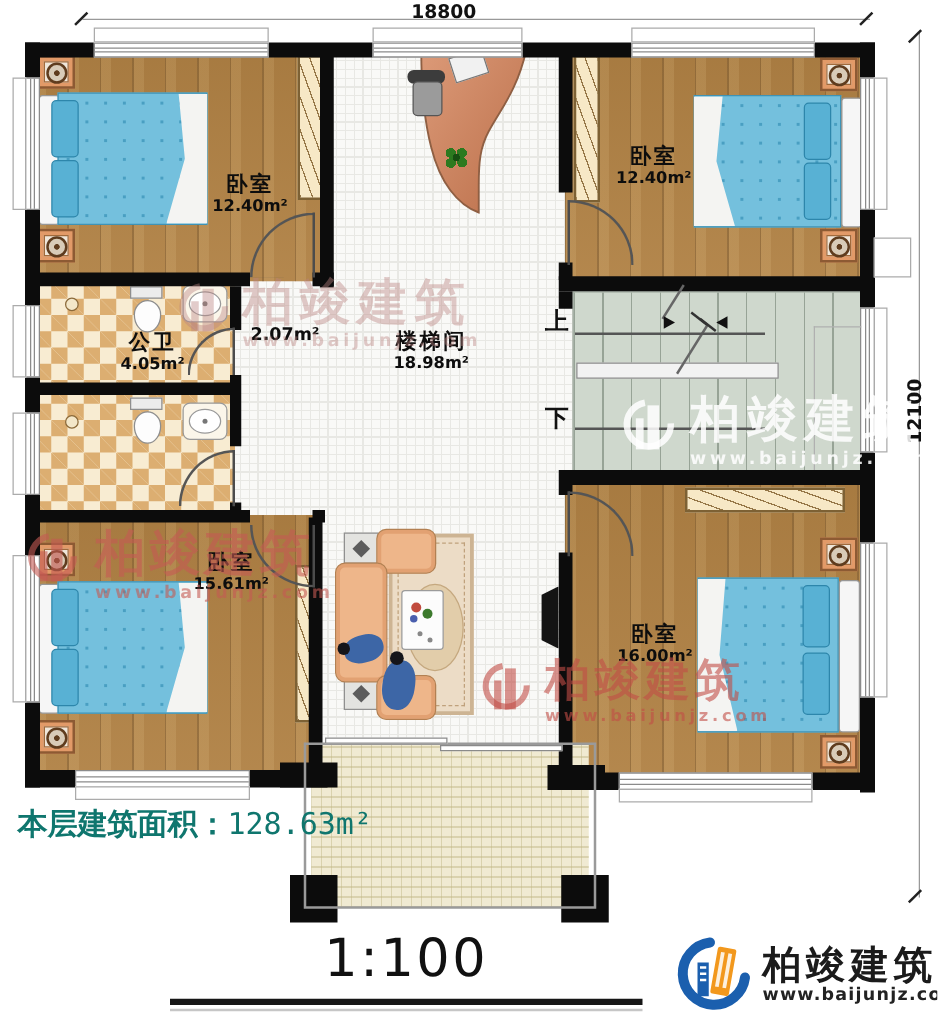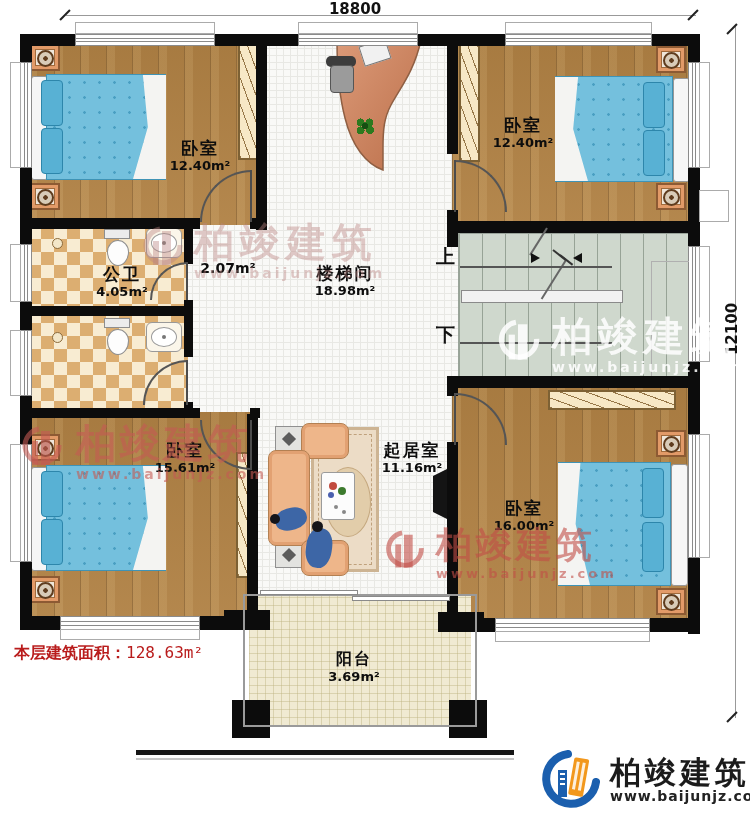--- a/index.html
+++ b/index.html
@@ -98,21 +98,21 @@
   .rarea{font-size:13px;}
   .updown{position:absolute;font-size:19px;font-weight:700;color:#111;}
   .dimtext{position:absolute;font-size:15px;font-weight:700;color:#111;text-align:center;}
   .tick{position:absolute;width:2px;height:14px;background:#222;transform:rotate(45deg);}
   .dimline{position:absolute;background:#999;}
   
   .wm{position:absolute;display:flex;align-items:flex-start;gap:10px;pointer-events:none;}
   .wm-name{font-weight:700;font-size:40px;letter-spacing:6px;line-height:1;white-space:nowrap;}
   .wm-url{font-weight:700;font-size:14px;letter-spacing:3px;margin-top:3px;white-space:nowrap;}
   
-  .ftext{position:absolute;font-size:16px;color:#b91c1c;white-space:nowrap;}
+  .ftext{position:absolute;font-size:24px;color:#0f766e;white-space:nowrap;}
   .flabel{font-weight:700;}
   .fvalue{font-family:"DejaVu Sans Mono",monospace;font-weight:400;}
   .titleblock{position:absolute;display:flex;align-items:baseline;justify-content:center;gap:16px;
         padding-bottom:8px;border-bottom:5px solid #161616;}
   .titleblock::after{content:"";position:absolute;left:0;right:0;bottom:-10px;height:2px;background:#c6c6c6;}
   .title-cn{font-size:46px;font-weight:700;letter-spacing:3px;white-space:nowrap;}
   .title-scale{font-size:42px;font-weight:400;letter-spacing:2px;}
   .logo{position:absolute;display:flex;align-items:center;gap:8px;}
   .logo-name{font-size:31px;font-weight:700;letter-spacing:4px;color:#1b1b1b;line-height:1.05;white-space:nowrap;}
   .logo-url{font-size:14px;font-weight:700;letter-spacing:1px;color:#222;white-space:nowrap;}
@@ -322,31 +322,23 @@
     <div class="rarea" style="font-size:14px">2.07m²</div>
   </div>
   <div class="rlabel" style="left:285px;top:263px">
     <div class="rname">楼梯间</div>
     <div class="rarea">18.98m²</div>
   </div>
   <div class="rlabel" style="left:125px;top:440px">
     <div class="rname">卧室</div>
     <div class="rarea">15.61m²</div>
   </div>
-  <div class="rlabel" style="left:352px;top:440px">
-    <div class="rname">起居室</div>
-    <div class="rarea">11.16m²</div>
-  </div>
   <div class="rlabel" style="left:464px;top:498px">
     <div class="rname">卧室</div>
     <div class="rarea">16.00m²</div>
-  </div>
-  <div class="rlabel" style="left:294px;top:650px">
-    <div class="rname" style="font-size:16px">阳台</div>
-    <div class="rarea">3.69m²</div>
   </div>
 
   <div class="dimline" style="left:66px;top:15px;width:630px;height:1px"></div>
   <div class="tick" style="left:64px;top:8px"></div>
   <div class="tick" style="left:692px;top:8px"></div>
   <div class="dimtext" style="left:290px;top:0;width:130px">18800</div>
   <div class="dimline" style="left:735px;top:26px;width:1px;height:692px"></div>
   <div class="tick" style="left:731px;top:22px"></div>
   <div class="tick" style="left:731px;top:710px"></div>
   <div class="dimtext" style="left:702px;top:320px;width:60px;transform:rotate(-90deg)">12100</div>
@@ -394,20 +386,21 @@
       <div class="wm-name" style="font-size:36px;letter-spacing:4px">柏竣建筑</div>
       <div class="wm-url" style="font-size:13px">www.baijunjz.com</div>
     </div>
   </div>
 
   <div class="ftext" style="left:14px;top:643px">
     <span class="flabel">本层建筑面积：</span><span class="fvalue">128.63m²</span>
   </div>
 
   <div class="titleblock" style="left:136px;top:742px;width:378px">
+    <span class="title-scale">1:100</span>
   </div>
 
   <div class="logo" style="left:538px;top:748px">
     <svg width="64" height="64" viewBox="0 0 64 64">
       <path d="M30 6 A 25 25 0 1 0 58 34" fill="none" stroke="#1b5fae" stroke-width="8" stroke-linecap="round"></path>
       <g transform="rotate(10 40 30)">
         <rect x="33" y="10" width="15" height="38" rx="2" fill="#f2981d"></rect>
         <rect x="36" y="14" width="3" height="28" fill="#fff" opacity=".85"></rect>
         <rect x="42" y="14" width="3" height="28" fill="#fff" opacity=".85"></rect>
       </g>

